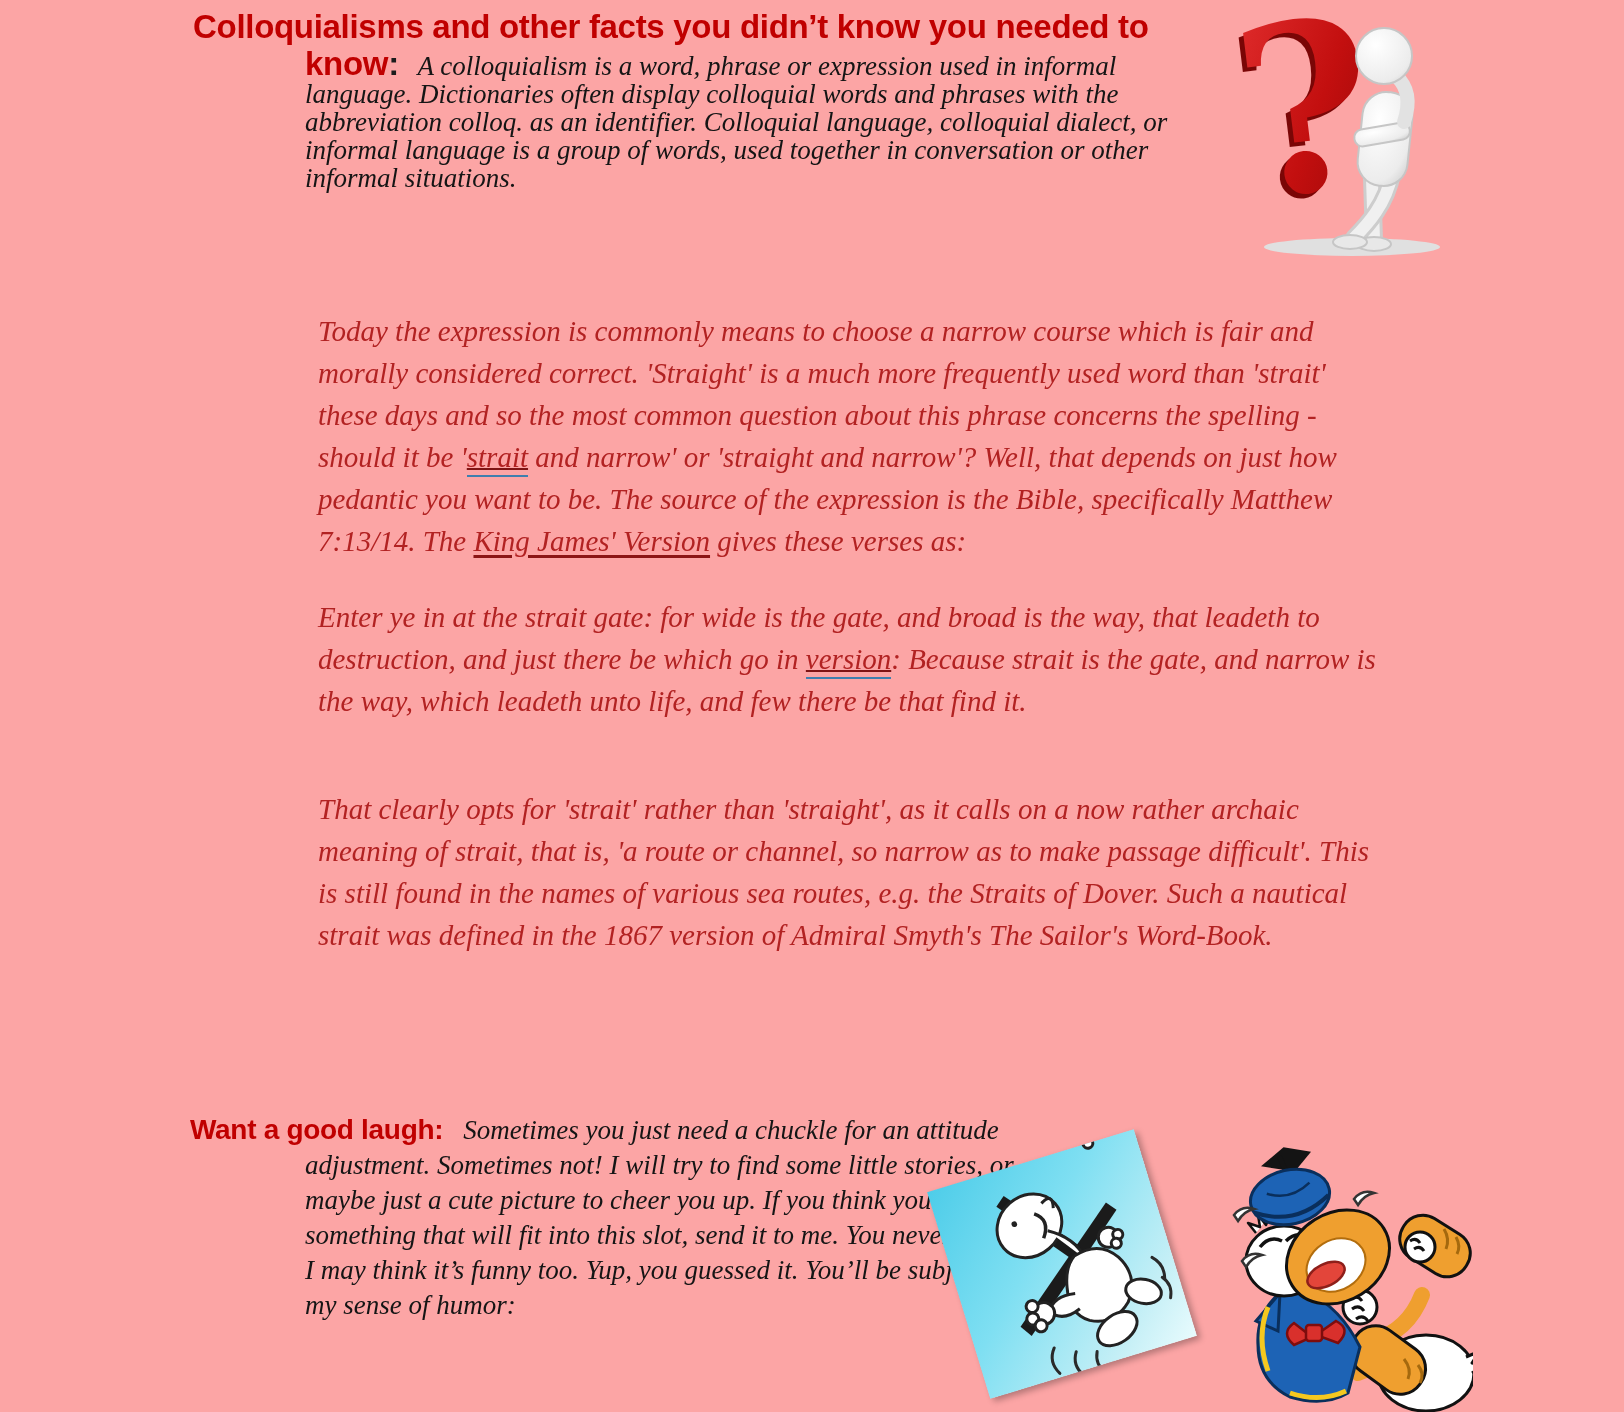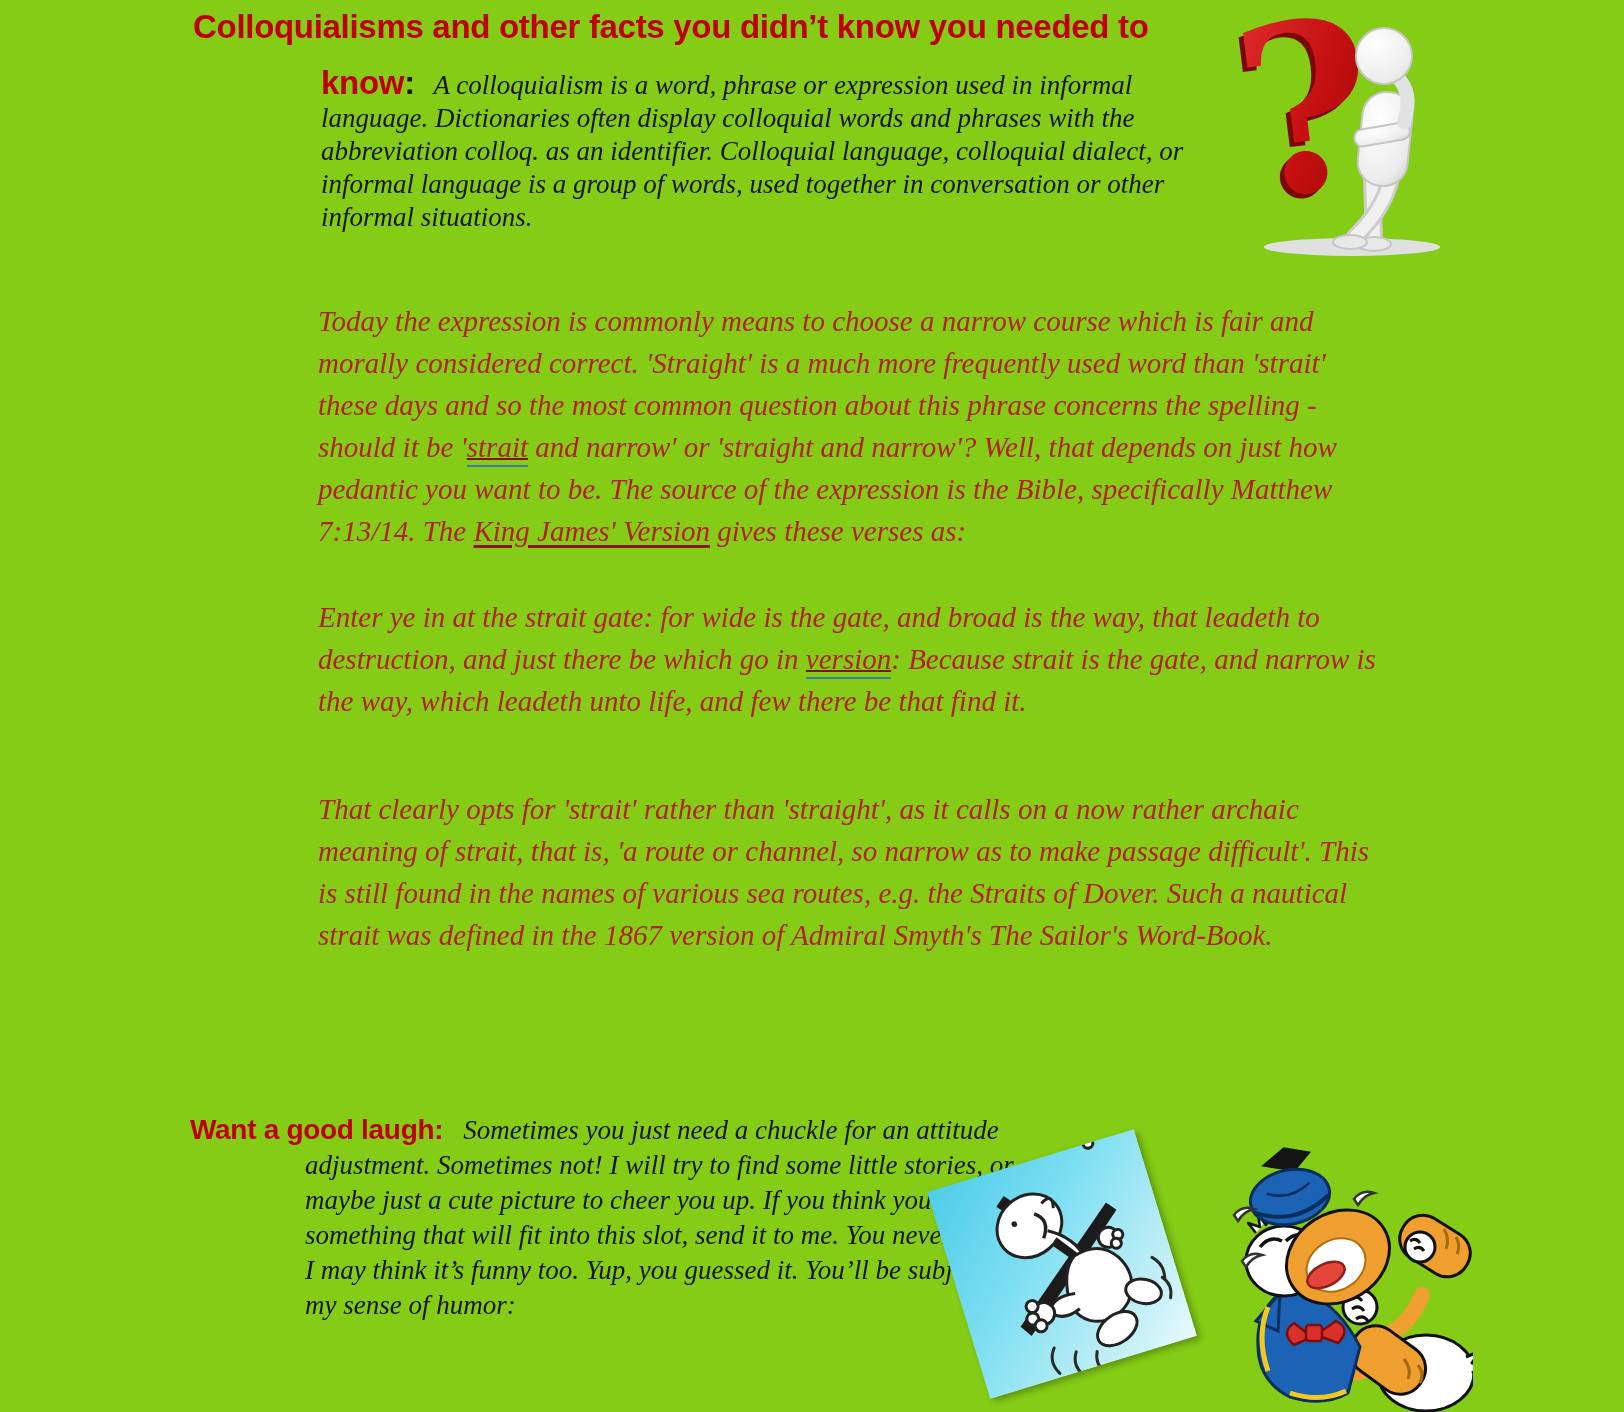--- a/index.html
+++ b/index.html
@@ -1,48 +1,48 @@
 <!DOCTYPE html>
 <html><head>
 <meta charset="utf-8">
 <style>
   html,body{margin:0;padding:0;background:#ffffff;}
   .page{
-    position:relative;width:1624px;height:1412px;background:#84cc16;overflow:hidden;
+    position:relative;width:1624px;height:1412px;background:#fca5a5;overflow:hidden;
     font-family:"Liberation Serif", serif;color:#1c1c1c;
   }
   
   .title-line1{
     position:absolute;left:193px;top:8px;margin:0;white-space:nowrap;
     font-family:"Liberation Sans", sans-serif;font-weight:bold;font-size:33px;
     letter-spacing:-0.3px;color:#c00000;
   }
   .intro{
-    position:absolute;left:305px;top:50px;width:900px;margin:16px;
-    font-style:italic;font-size:27px;line-height:33px;color:#151515;
+    position:absolute;left:305px;top:50px;width:900px;margin:0;
+    font-style:italic;font-size:27px;line-height:28px;color:#151515;
   }
   .know-word{
     font-family:"Liberation Sans", sans-serif;font-weight:bold;font-style:normal;
     font-size:33px;color:#c00000;letter-spacing:-0.3px;
   }
   .know-colon{
     font-family:"Liberation Sans", sans-serif;font-weight:bold;font-style:normal;
     font-size:33px;color:#1c1c1c;margin-right:12px;
   }
   .sec-heading{
     position:absolute;left:308px;top:260px;margin:0;white-space:nowrap;
     font-family:"Liberation Serif", serif;font-weight:bold;font-style:italic;
     font-size:31px;color:#9e1717;
   }
   
   .red-para{
     position:absolute;left:318px;width:1070px;margin:0;
     font-style:italic;font-size:29px;line-height:42px;color:#b22222;
   }
-  .p1{top:300px;}
+  .p1{top:310px;}
   .p2{top:596px;}
   .p3{top:788px;}
   .term-dbl{
     display:inline-block;line-height:1.1;
     text-decoration:underline;text-decoration-thickness:2px;text-decoration-color:#7e1414;
     border-bottom:2px solid #3f7fae;padding-bottom:1px;cursor:pointer;
   }
   .term-link{
     text-decoration:underline;text-decoration-thickness:3px;text-decoration-color:#8c1616;
     text-underline-offset:4px;cursor:pointer;

